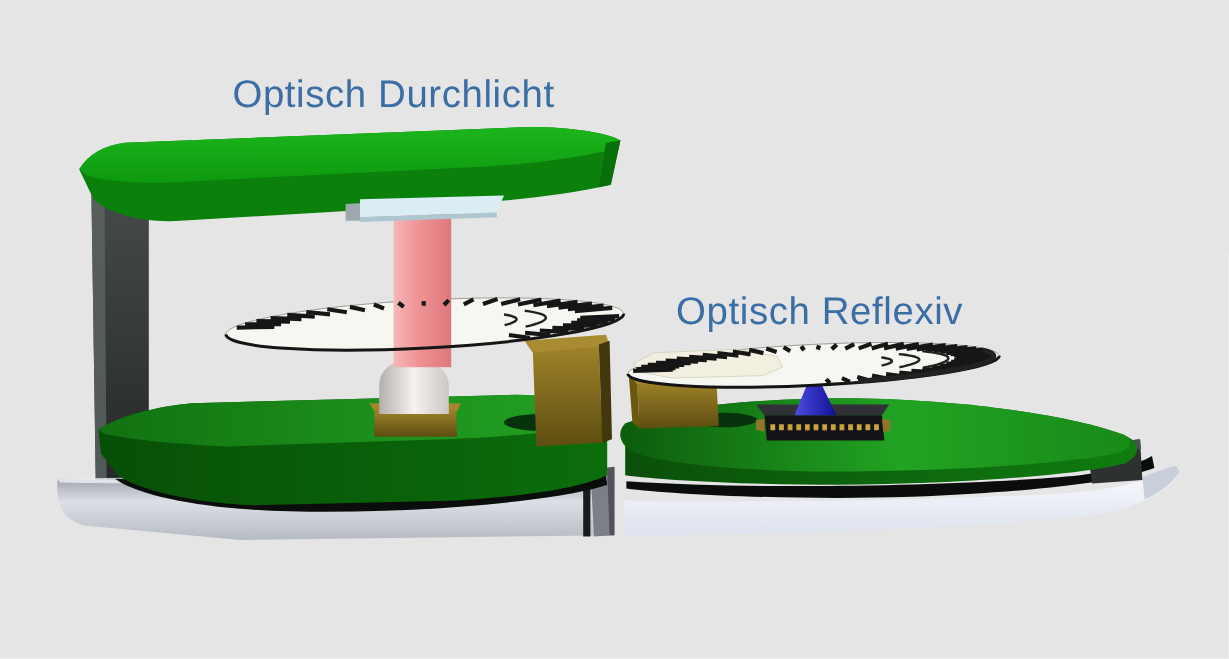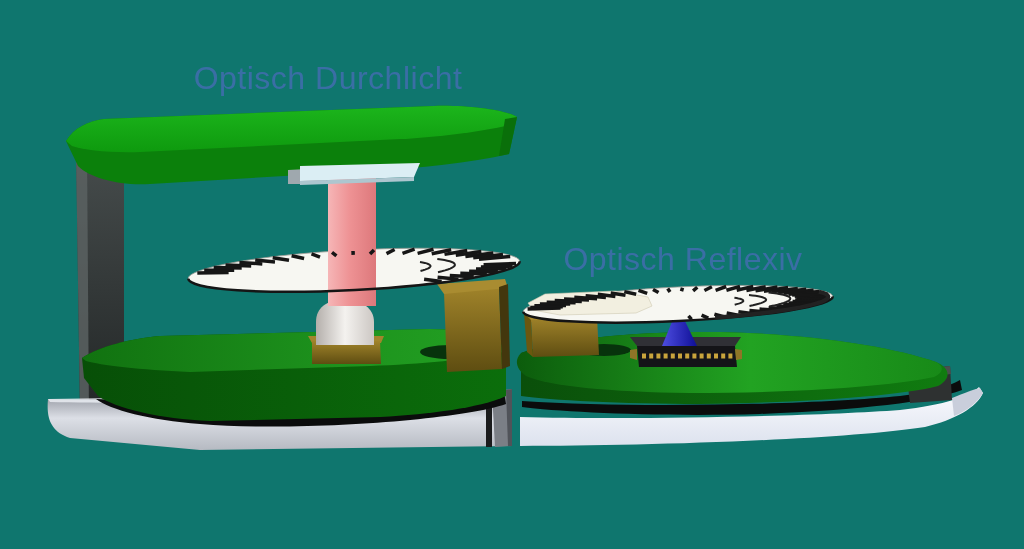--- a/index.html
+++ b/index.html
@@ -1,16 +1,16 @@
 <!DOCTYPE html>
 <html><head>
 <meta charset="utf-8">
 <style>
   html,body{margin:0;padding:0;background:#ffffff;}
-  .stage{position:relative;width:1024px;height:549px;background:#0f766e;overflow:hidden;
+  .stage{position:relative;width:1024px;height:549px;background:#e5e5e5;overflow:hidden;
          font-family:"Liberation Sans", sans-serif;text-align:center;}
   svg{position:absolute;left:0;top:0;}
   text.lbl{font-family:"Liberation Sans", sans-serif;font-size:32px;letter-spacing:.5px;}
 </style>
 </head>
 <body>
 
 <div class="stage">
 <svg width="1024" height="549" viewBox="0 0 1024 549">
   <defs>

